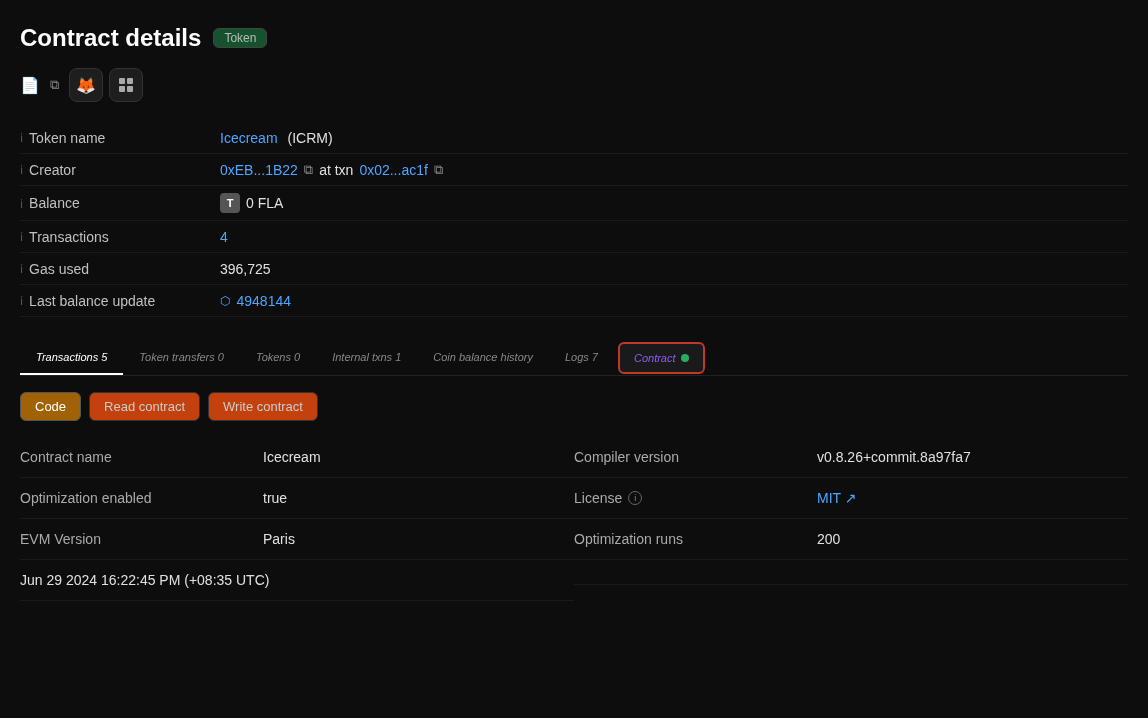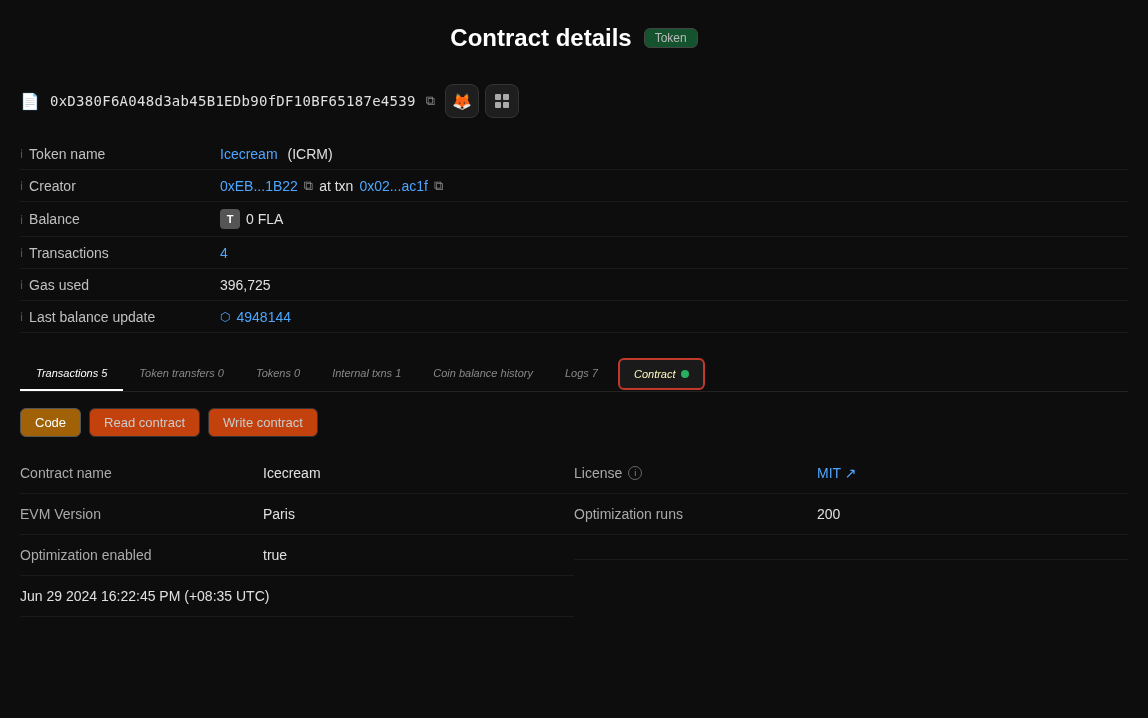--- a/index.html
+++ b/index.html
@@ -11,22 +11,21 @@
       min-height: 718px;
       overflow-x: hidden;
     }
     .page { padding: 24px 20px 20px 20px; }
 
     
     .page-title-row {
       display: flex;
       align-items: center;
       gap: 12px;
-      margin-bottom: 32px;
-      justify-content: center;
+      margin-bottom: 16px;
     }
     .page-title {
       font-size: 24px;
       font-weight: 700;
       color: #fff;
     }
     .badge-token {
       background: #14532d;
       border: 1px solid #444;
       color: #bbb;
@@ -110,21 +109,21 @@
       font-style: italic;
     }
     .tab.active {
       color: #fff;
       border-bottom: 2px solid #fff;
     }
     .tab-contract {
       background: #1a1a1a;
       border: 2px solid #c0392b;
       border-radius: 6px;
-      color: #fef9c3;
+      color: #8b5cf6;
       display: flex; align-items: center; gap: 5px;
       padding: 8px 14px;
       margin-left: 4px;
     }
     .green-dot {
       width: 8px; height: 8px;
       background: #27ae60;
       border-radius: 50%;
       display: inline-block;
     }
@@ -212,21 +211,20 @@
 
 <div class="page">
 
   <div class="page-title-row">
     <h1 class="page-title">Contract details</h1>
     <span class="badge-token">Token</span>
   </div>
 
   <div class="address-row">
     <span class="file-icon">📄</span>
-    <span class="address-text">0xD380F6A048d3ab45B1EDb90fDF10BF65187e4539</span>
     <span class="copy-icon" title="Copy">⧉</span>
     <div class="icon-btn-group">
       <div class="icon-btn">🦊</div>
       <div class="icon-btn">
         <svg width="16" height="16" viewBox="0 0 16 16" fill="none">
           <rect x="1" y="1" width="6" height="6" rx="1" fill="#aaa"></rect>
           <rect x="9" y="1" width="6" height="6" rx="1" fill="#aaa"></rect>
           <rect x="1" y="9" width="6" height="6" rx="1" fill="#aaa"></rect>
           <rect x="9" y="9" width="6" height="6" rx="1" fill="#aaa"></rect>
         </svg>
@@ -325,33 +323,37 @@
 
 
   <div class="contract-grid">
 
     <div>
       <div class="contract-field">
         <div class="contract-field-label">Contract name</div>
         <div class="contract-field-value">Icecream</div>
       </div>
       <div class="contract-field">
+        <div class="contract-field-label">Optimization enabled</div>
+        <div class="contract-field-value">true</div>
+      </div>
+      <div class="contract-field">
         <div class="contract-field-label">EVM Version</div>
         <div class="contract-field-value">Paris</div>
       </div>
       <div class="contract-field">
-        <div class="contract-field-label">Optimization enabled</div>
-        <div class="contract-field-value">true</div>
-      </div>
-      <div class="contract-field">
         <div class="contract-field-value">Jun 29 2024 16:22:45 PM (+08:35 UTC)</div>
       </div>
     </div>
 
     <div>
+      <div class="contract-field">
+        <div class="contract-field-label">Compiler version</div>
+        <div class="contract-field-value">v0.8.26+commit.8a97fa7</div>
+      </div>
       <div class="contract-field">
         <div class="contract-field-label">
           <span>License</span>
           <div class="info-circle">i</div>
         </div>
         <div class="contract-field-value">
           <a class="mit-link">MIT ↗</a>
         </div>
       </div>
       <div class="contract-field">

